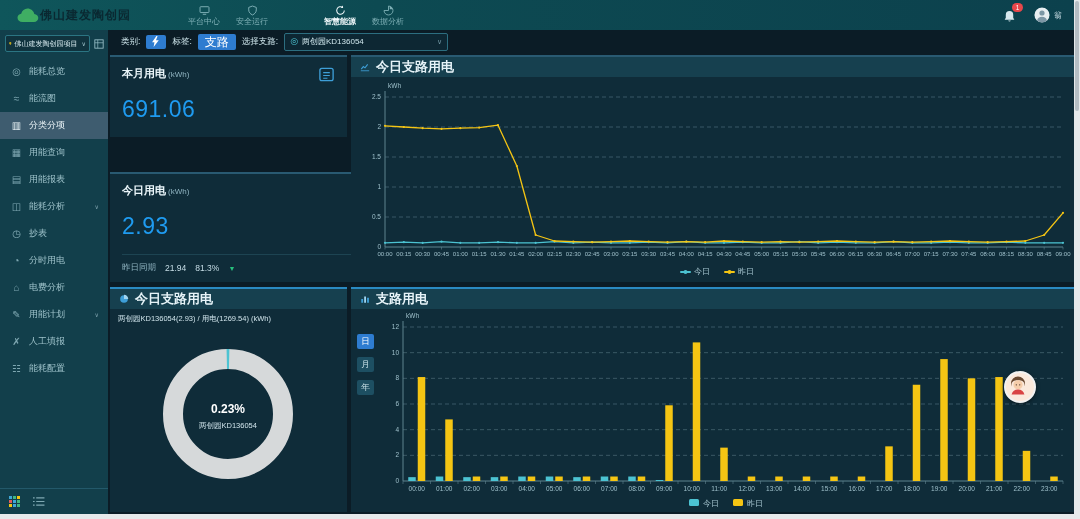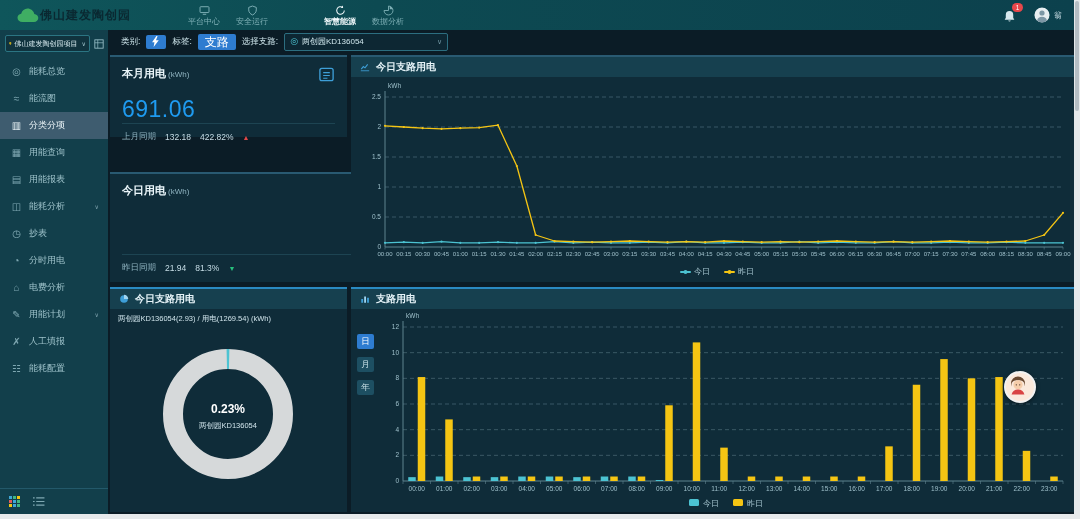--- a/index.html
+++ b/index.html
@@ -59,21 +59,21 @@
   .kpi-head{display:flex;justify-content:space-between;align-items:flex-start;}
   .kpi-title{font-size:11px;font-weight:bold;color:#eaf5f9;}
   .kpi-unit{font-size:8px;color:#8fb3c0;font-weight:normal;margin-left:2px;}
   .kpi-value{font-size:23px;color:#1f9bf0;margin-top:13px;letter-spacing:.5px;}
   .kpi-footer{margin-top:auto;border-top:1px solid #1d4452;padding-top:7px;font-size:8.5px;color:#8fb3c0;
               display:flex;gap:9px;align-items:center;}
   .kpi-footer .cv{color:#c6dde6;}
   .tri-up{color:#e04848;font-size:7px;}
   .tri-down{color:#27c07d;font-size:7px;}
   .chart-head{height:20px;background:#16404f;display:flex;align-items:center;gap:6px;padding-left:9px;
-              font-size:10px;font-weight:bold;color:#e6f3f8;}
+              font-size:13px;font-weight:bold;color:#e6f3f8;}
   .donut-sub{font-size:7.5px;color:#cfe3ea;padding:5px 0 0 8px;white-space:nowrap;}
   .tabs{position:absolute;left:6px;top:45px;display:flex;flex-direction:column;gap:8px;z-index:2;}
   .tab{width:17px;height:15px;display:flex;align-items:center;justify-content:center;font-size:8.5px;
        color:#cfe6ec;background:#1d4f62;border-radius:2px;cursor:pointer;}
   .tab.active{background:#2e7cd0;color:#fff;}
   
   .assistant{position:absolute;right:44px;top:371px;width:28px;height:28px;border-radius:50%;
              border:2px solid #f2f2f2;overflow:hidden;cursor:pointer;z-index:8;background:#fbe9dc;box-shadow:0 1px 4px rgba(0,0,0,.5);}
   
   .vscroll{position:absolute;top:0;right:0;width:6px;height:519px;background:#e6e9eb;z-index:9;}
@@ -261,39 +261,34 @@
   <div class="card" id="card-month">
     <div class="kpi">
       <div class="kpi-head">
         <span class="kpi-title"><span>本月用电</span><span class="kpi-unit">(kWh)</span></span>
         <svg viewBox="0 0 18 18" width="17" height="17">
           <rect x="2" y="2.5" width="14" height="13" rx="2" fill="none" stroke="#3e9fd8" stroke-width="1.4"></rect>
           <path d="M5.5 7h7M5.5 10h7M5.5 13h4.5" stroke="#3e9fd8" stroke-width="1.2"></path>
         </svg>
       </div>
       <div class="kpi-value">691.06</div>
-      <div class="kpi-footer">
-        <span>上月同期</span>
-        <span class="cv">132.18</span>
-        <span class="cv">422.82%</span>
-        <span class="tri-up">▲</span>
-      </div>
     </div>
   </div>
 
   <div class="card" id="card-today">
     <div class="kpi">
       <div class="kpi-head">
         <span class="kpi-title"><span>今日用电</span><span class="kpi-unit">(kWh)</span></span>
         <svg viewBox="0 0 18 18" width="17" height="17">
           <rect x="2" y="3" width="14" height="12.5" rx="2" fill="none" stroke="#3e9fd8" stroke-width="1.4"></rect>
           <path d="M6 1.5v2.5M12 1.5v2.5" stroke="#3e9fd8" stroke-width="1.4"></path>
           <text x="9" y="13" font-size="7.5" fill="#3e9fd8" text-anchor="middle" font-weight="bold">11</text>
         </svg>
       </div>
+      <div class="kpi-value">2.93</div>
       <div class="kpi-footer">
         <span>昨日同期</span>
         <span class="cv">21.94</span>
         <span class="cv">81.3%</span>
         <span class="tri-down">▼</span>
       </div>
     </div>
   </div>
 
   <div class="card bright" id="card-donut">

